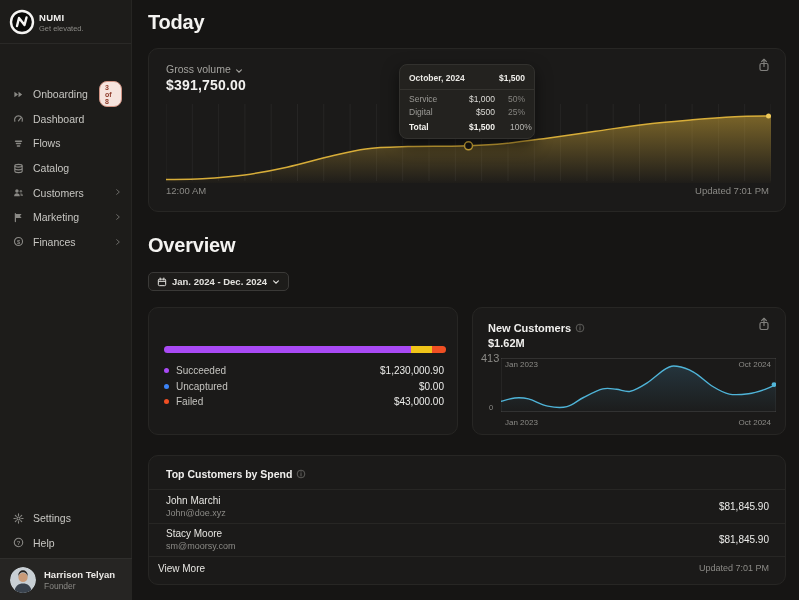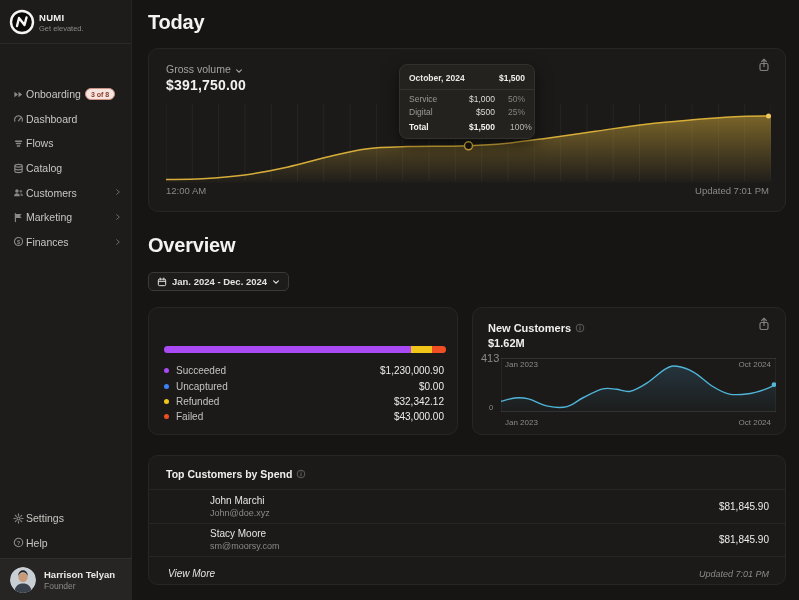--- a/index.html
+++ b/index.html
@@ -10,21 +10,21 @@
   
   #sidebar { position:absolute; left:0; top:0; width:132px; height:600px; background:#1d1c1a; border-right:1px solid #262523; }
   .side-header { position:relative; height:44px; border-bottom:1px solid #2a2927; }
   .logo { position:absolute; left:9px; top:9px; width:26px; height:26px; }
   .brand-name { position:absolute; left:39px; top:12px; font-size:9.5px; font-weight:bold; color:#f1f0ee; letter-spacing:.3px; }
   .brand-tag { position:absolute; left:39px; top:24px; font-size:7.5px; color:#8b8a86; }
   .side-search { position:absolute; left:8px; top:52px; width:116px; height:23px; background:#272624; border:1px solid #31302e; border-radius:7px; display:flex; align-items:center; gap:6px; padding:0 8px; }
   .side-search input { background:transparent; border:none; outline:none; width:80px; font-size:10px; color:#cfcecb; font-family:"Liberation Sans",sans-serif; }
   .side-search input::placeholder { color:#8b8a86; }
   #nav { position:absolute; left:0; top:82px; width:132px; }
-  .nav-item { position:relative; height:24.6px; display:flex; align-items:center; gap:2px; padding:0 10px 0 13px; cursor:pointer; }
+  .nav-item { position:relative; height:24.6px; display:flex; align-items:center; gap:9px; padding:0 10px 0 13px; cursor:pointer; }
   .nav-item .nlabel { font-size:10.5px; color:#c7c6c2; }
   .nav-item .nicon { width:11px; height:11px; display:flex; }
   .badge { margin-left:2px; background:#f6e4de; color:#8e3b2a; border:1px solid #cf9384; font-size:7px; font-weight:bold; padding:1.5px 5px; border-radius:8px; }
   .chev { position:absolute; right:10px; top:8px; width:8px; height:8px; opacity:.55; }
   #side-footer { position:absolute; left:0; top:506px; width:132px; }
   #user-strip { position:absolute; left:0; top:558px; width:132px; height:42px; background:#262523; border-top:1px solid #2f2e2c; }
   .avatar { position:absolute; left:10px; top:8px; width:26px; height:26px; border-radius:50%; overflow:hidden; }
   .user-name { position:absolute; left:44px; top:10px; font-size:9.5px; font-weight:bold; color:#eceae7; }
   .user-role { position:absolute; left:44px; top:22px; font-size:8.5px; color:#8b8a86; }
 
@@ -78,25 +78,25 @@
   .nc-ymin { position:absolute; left:16px; top:95px; font-size:7.5px; color:#8b8a86; }
   .nc-xrow { position:absolute; left:32px; right:14px; display:flex; justify-content:space-between; font-size:8px; color:#8b8a86; }
   .nc-xrow.top { top:52px; }
   .nc-xrow.bottom { top:110px; }
 
   
   #top-card { left:16px; top:455px; width:638px; height:130px; }
   .tc-head { position:absolute; left:17px; right:16px; top:12px; display:flex; align-items:center; }
   .tc-head .card-title { font-size:10.5px; }
   .tc-div { position:absolute; left:0; right:0; height:1px; background:#272624; }
-  .tc-row { position:absolute; left:17px; right:16px; height:31px; display:flex; align-items:center; cursor:pointer;margin-left:44px; }
+  .tc-row { position:absolute; left:17px; right:16px; height:31px; display:flex; align-items:center; cursor:pointer; }
   .tc-name { font-size:10px; color:#e6e5e1; }
   .tc-email { font-size:9px; color:#8b8a86; margin-top:2px; }
   .tc-amount { margin-left:auto; font-size:10px; color:#ececea; }
-  .tc-foot { position:absolute; left:19px; right:16px; top:101px; height:22px; display:flex; align-items:flex-end;font-style:italic; }
+  .tc-foot { position:absolute; left:9px; right:16px; top:101px; height:22px; display:flex; align-items:center; }
   .view-more { font-size:10px; color:#e6e5e1; cursor:pointer; }
   .updated-txt { margin-left:auto; font-size:9px; color:#8b8a86; }
 
   svg { display:block; }
 </style>
 </head>
 <body>
 
 <div id="app">
 
@@ -352,25 +352,20 @@
           <span class="dot" style="background: rgb(169, 74, 245);"></span>
           <span class="leg-label">Succeeded</span>
           <span class="leg-val">$1,230,000.90</span>
         </div>
         <div class="leg-row">
           <span class="dot" style="background: rgb(60, 131, 246);"></span>
           <span class="leg-label">Uncaptured</span>
           <span class="leg-val">$0.00</span>
         </div>
         <div class="leg-row">
-          <span class="dot" style="background: rgb(240, 196, 25);"></span>
-          <span class="leg-label">Refunded</span>
-          <span class="leg-val">$32,342.12</span>
-        </div>
-        <div class="leg-row">
           <span class="dot" style="background: rgb(240, 79, 35);"></span>
           <span class="leg-label">Failed</span>
           <span class="leg-val">$43,000.00</span>
         </div>
       </div>
     </section>
 
     <section class="card" id="nc-card">
       <div class="card-title-row">
         <span class="card-title">New Customers</span>

